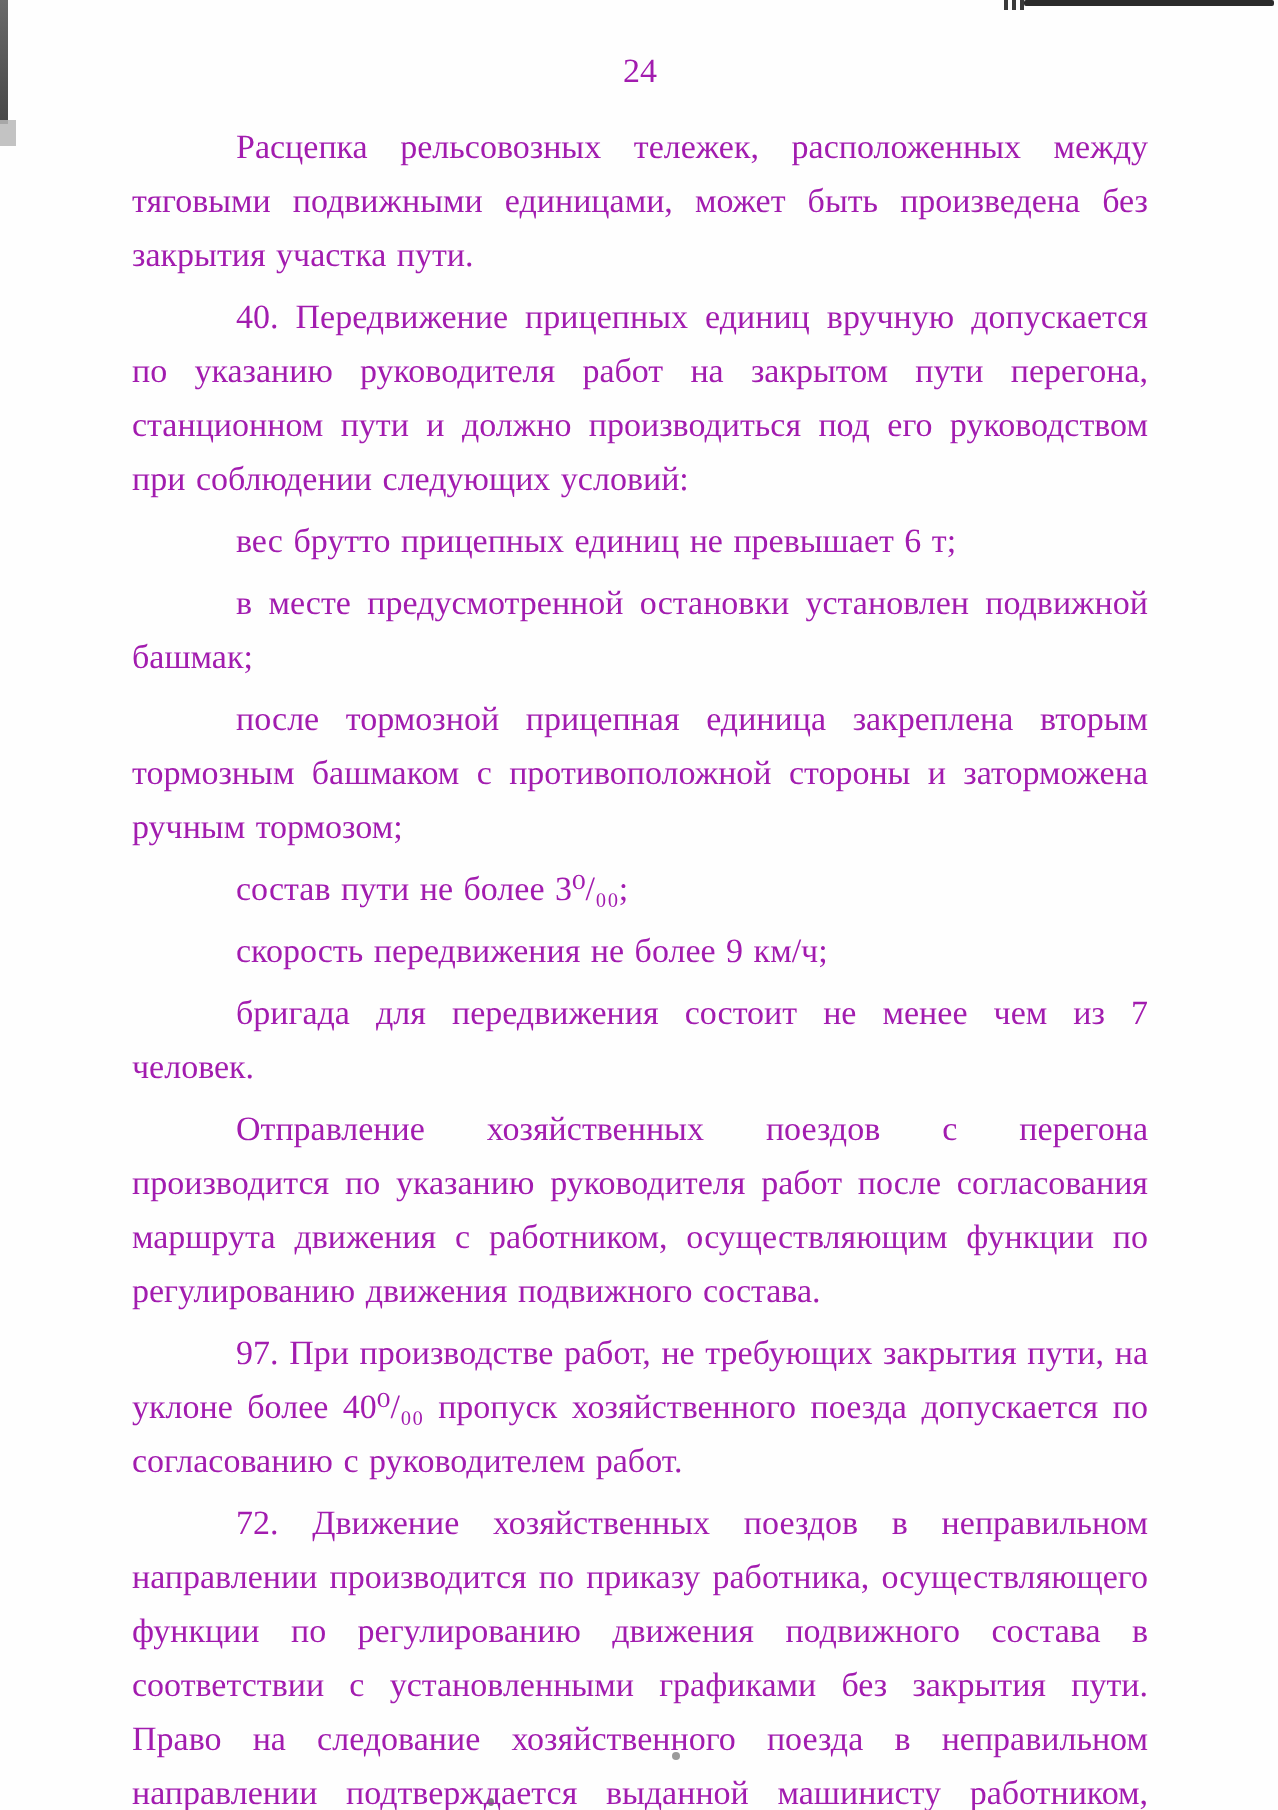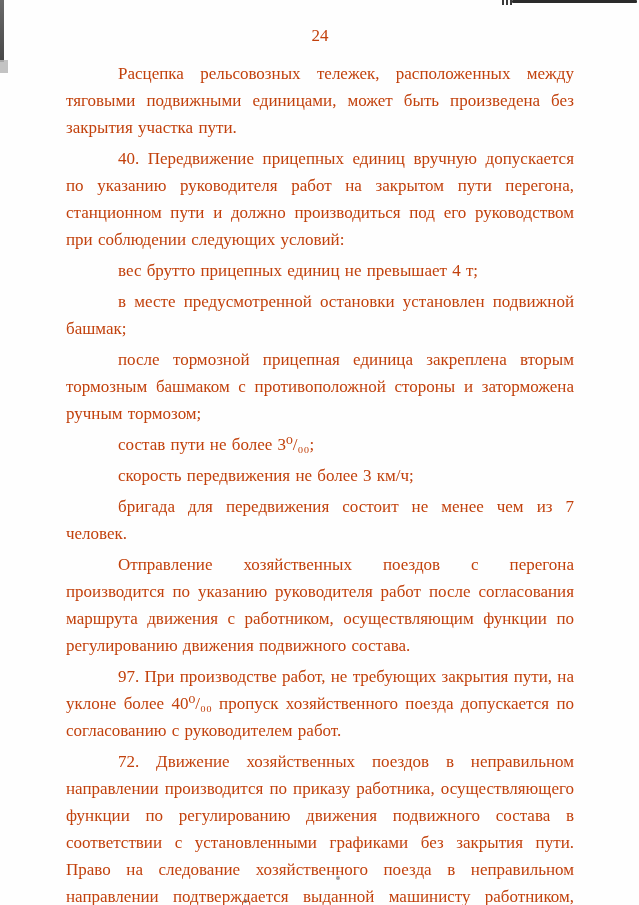--- a/index.html
+++ b/index.html
@@ -7,21 +7,21 @@
     padding: 0;
     background: #ffffff;
   }
   .page {
     position: relative;
     width: 639px;
     height: 905px;
     background: #fefefe;
     overflow: hidden;
     font-family: "Liberation Serif", "DejaVu Serif", serif;
-    color: #c2410c;
+    color: #a21caf;
   }
   
   .artifact-top {
     position: absolute;
     top: 0;
     left: 512px;
     width: 125px;
     height: 3px;
     background: #2b2b2b;
     border-radius: 1px;
@@ -96,24 +96,24 @@
   <div class="artifact-left"></div>
   <div class="artifact-left-box"></div>
   <div class="speck speck-1"></div>
   <div class="speck speck-2"></div>
 
   <div class="pagenum">24</div>
 
   <div class="doc-body">
     <p class="para">Расцепка рельсовозных тележек, расположенных между тяговыми подвижными единицами, может быть произведена без закрытия участка пути.</p>
     <p class="para">40. Передвижение прицепных единиц вручную допускается по указанию руководителя работ на закрытом пути перегона, станционном пути и должно производиться под его руководством при соблюдении следующих условий:</p>
-    <p class="para">вес брутто прицепных единиц не превышает 4 т;</p>
+    <p class="para">вес брутто прицепных единиц не превышает 6 т;</p>
     <p class="para">в месте предусмотренной остановки установлен подвижной башмак;</p>
     <p class="para">после тормозной прицепная единица закреплена вторым тормозным башмаком с противоположной стороны и заторможена ручным тормозом;</p>
     <p class="para">состав пути не более 3⁰/₀₀;</p>
-    <p class="para">скорость передвижения не более 3 км/ч;</p>
+    <p class="para">скорость передвижения не более 9 км/ч;</p>
     <p class="para">бригада для передвижения состоит не менее чем из 7 человек.</p>
     <p class="para">Отправление хозяйственных поездов с перегона производится по указанию руководителя работ после согласования маршрута движения с работником, осуществляющим функции по регулированию движения подвижного состава.</p>
     <p class="para">97. При производстве работ, не требующих закрытия пути, на уклоне более 40⁰/₀₀ пропуск хозяйственного поезда допускается по согласованию с руководителем работ.</p>
     <p class="para continues">72. Движение хозяйственных поездов в неправильном направлении производится по приказу работника, осуществляющего функции по регулированию движения подвижного состава в соответствии с установленными графиками без закрытия пути. Право на следование хозяйственного поезда в неправильном направлении подтверждается выданной машинисту работником, осуществляющим функции по</p>
   </div>
 
 </div>
 
 </body></html>

